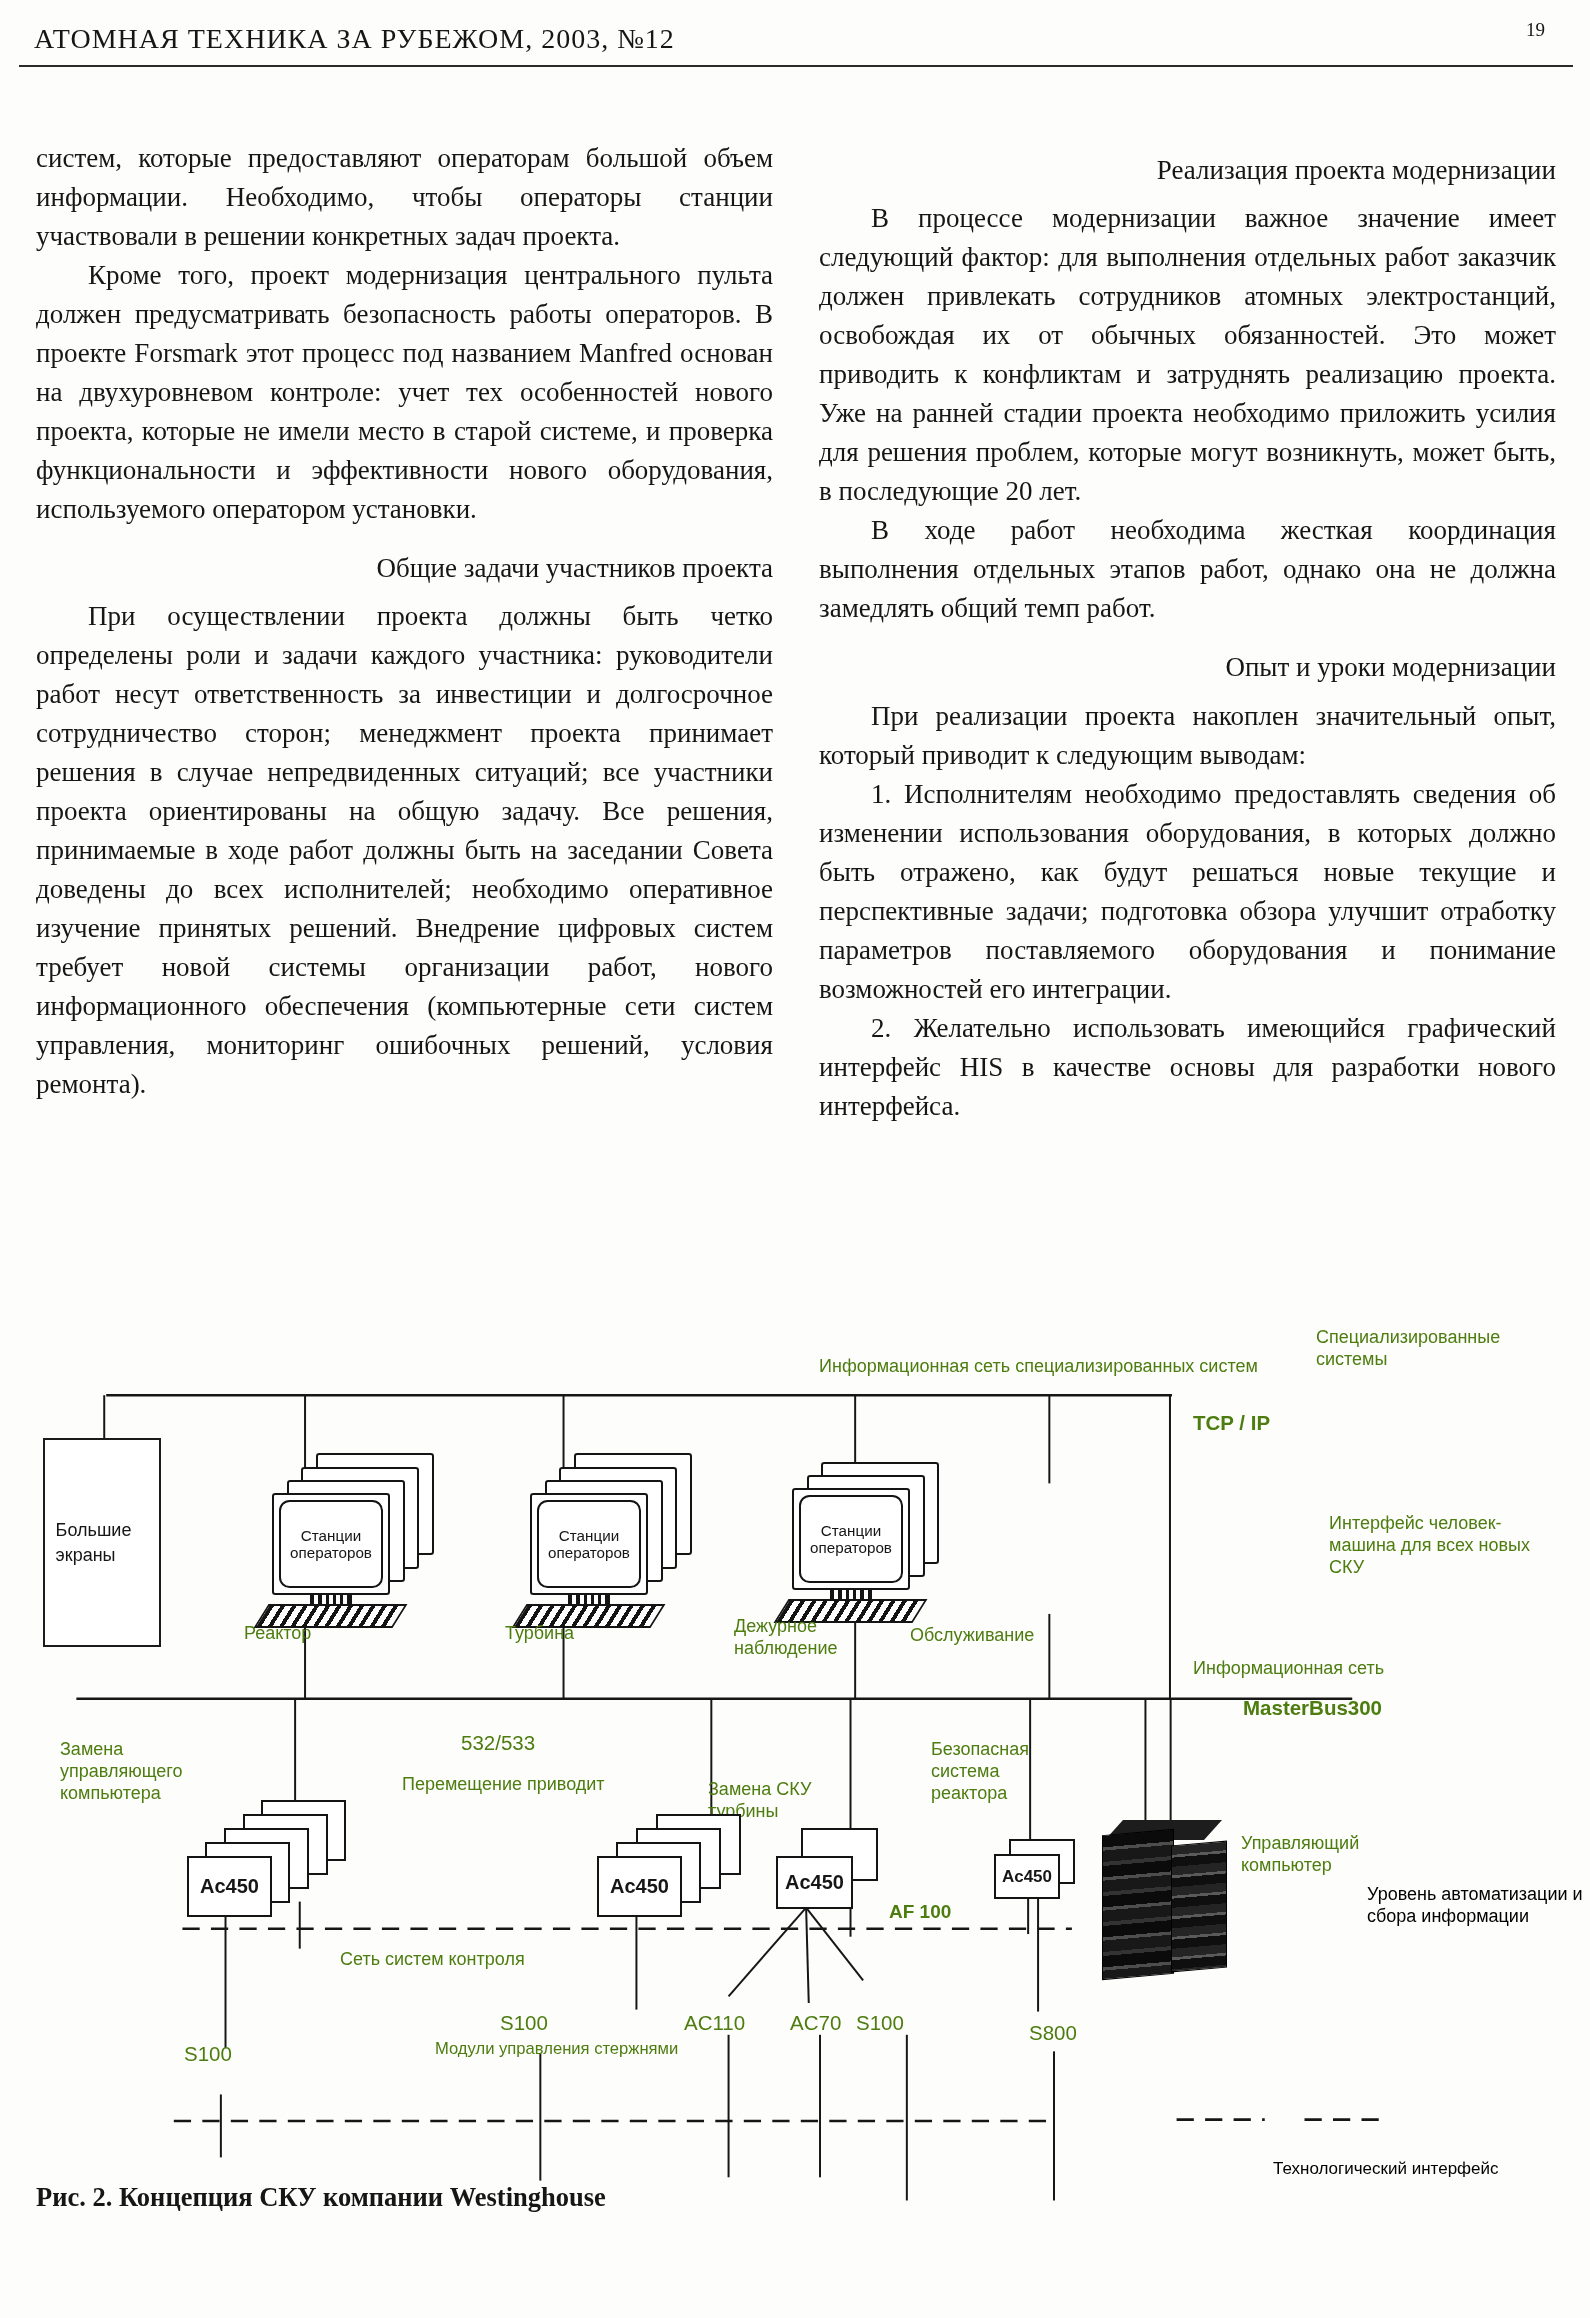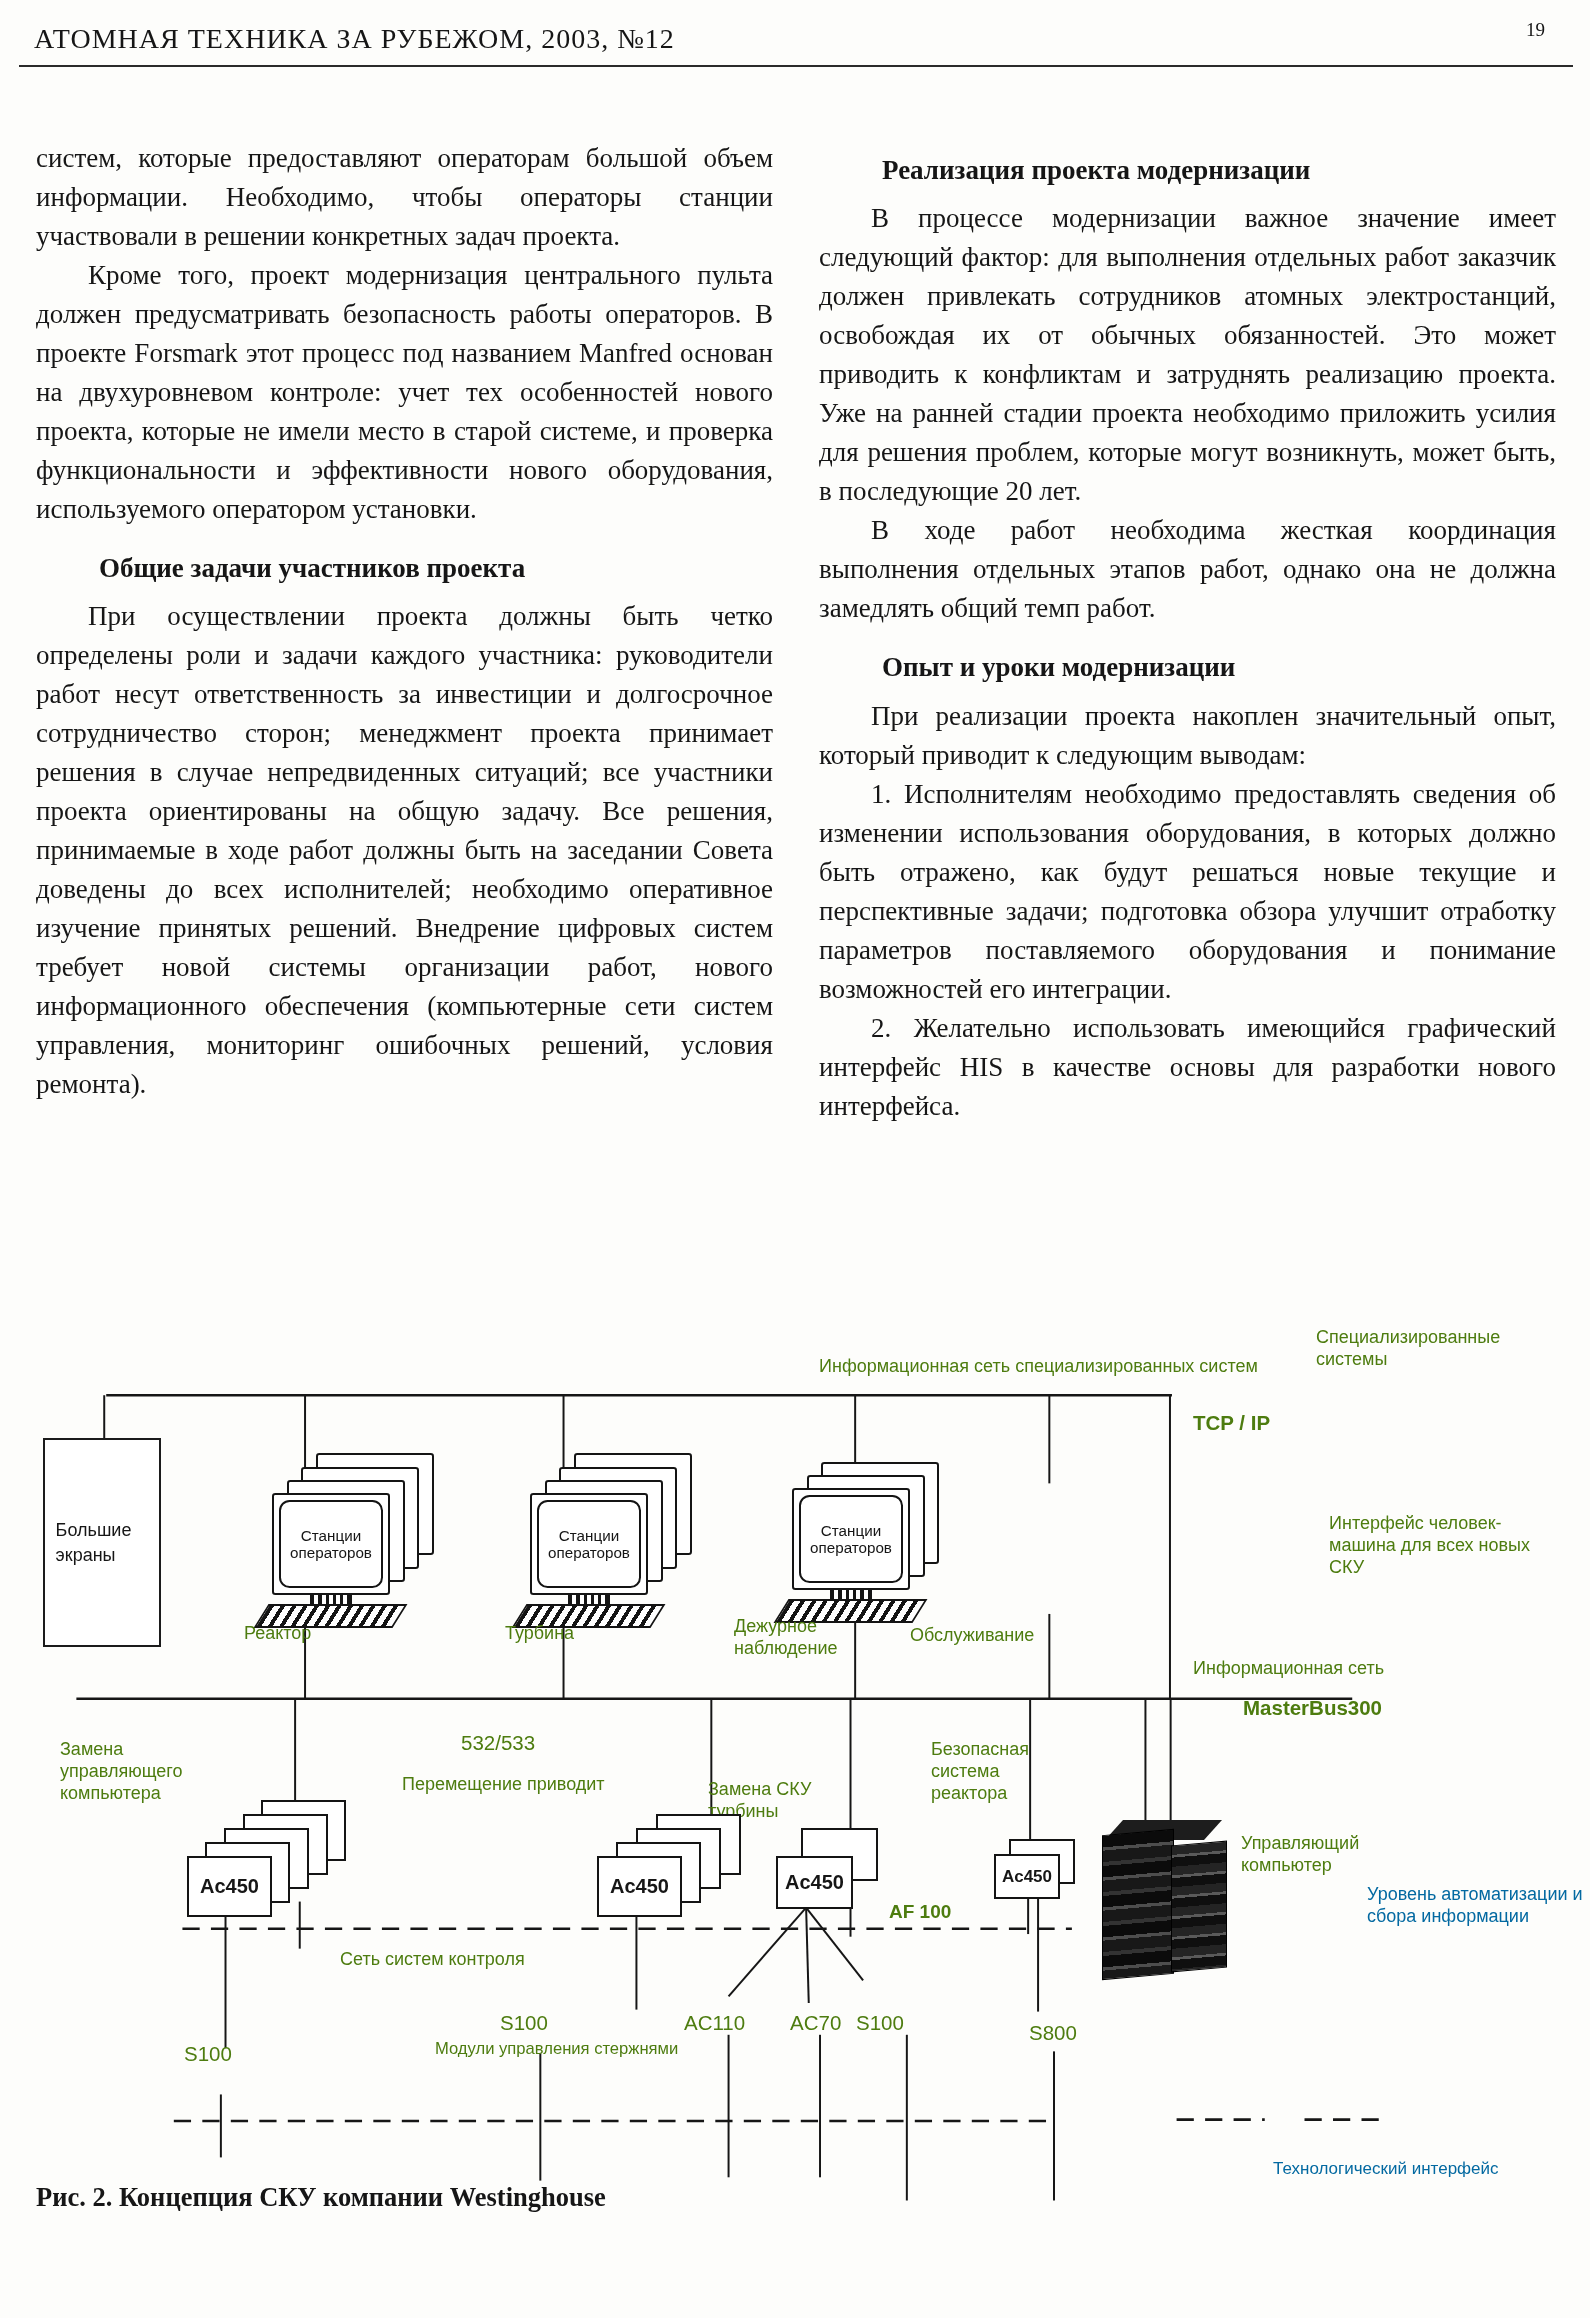--- a/index.html
+++ b/index.html
@@ -9,29 +9,29 @@
   .jtitle{position:absolute;left:34px;top:22.5px;font-family:"Liberation Serif",serif;font-size:28px;letter-spacing:1px;white-space:nowrap;}
   .pnum{position:absolute;right:46px;top:18.6px;font-family:"Liberation Serif",serif;font-size:19px;}
   .hrule{position:absolute;left:18.6px;top:65px;width:1554px;height:2px;background:#2a2a2a;}
 
   
   .col{position:absolute;width:737px;font-family:"Liberation Serif",serif;font-size:27px;line-height:39px;text-align:justify;}
   .col.left{left:36px;top:139px;}
   .col.right{left:819px;top:139px;}
   .col p{margin:0;text-indent:52px;}
   .col p.noindent{text-indent:0;}
-  .col h3{margin:20px 0 9.3px 0;font-size:27px;font-weight:700;text-indent:63px;text-align:left;}
+  .col h3{margin:20px 0 9.3px 0;font-size:27px;font-weight:400;text-indent:63px;text-align:right;}
   .col.right h3:first-child{margin-top:12px;}
 
   
   .diagram{position:absolute;left:0;top:1319px;width:1591px;height:908px;font-family:"Liberation Sans",sans-serif;}
   .diagram svg{position:absolute;left:0;top:0;}
   .dlabel{position:absolute;color:#4d7c0f;font-size:18px;line-height:1.22;}
   .b{font-weight:700;}
-  .faded{color:#0369a1;}
+  .faded{color:#000000;}
 
   .bigscreens{position:absolute;left:43px;top:119px;width:118px;height:209px;border:2px solid #1b1b1b;background:#fff;
               display:flex;align-items:center;justify-content:flex-start;padding-left:10.6px;box-sizing:border-box;font-size:18px;line-height:1.35;}
 
   
   .mgroup{position:absolute;width:119px;height:152px;}
   .mon{position:absolute;width:114px;height:98px;border:2.7px solid #141414;background:#fff;border-radius:3.3px;}
   .mb1{left:14.6px;top:-13.3px;}
   .mb2{left:29px;top:-26.5px;}
   .mb3{left:44px;top:-40px;}

